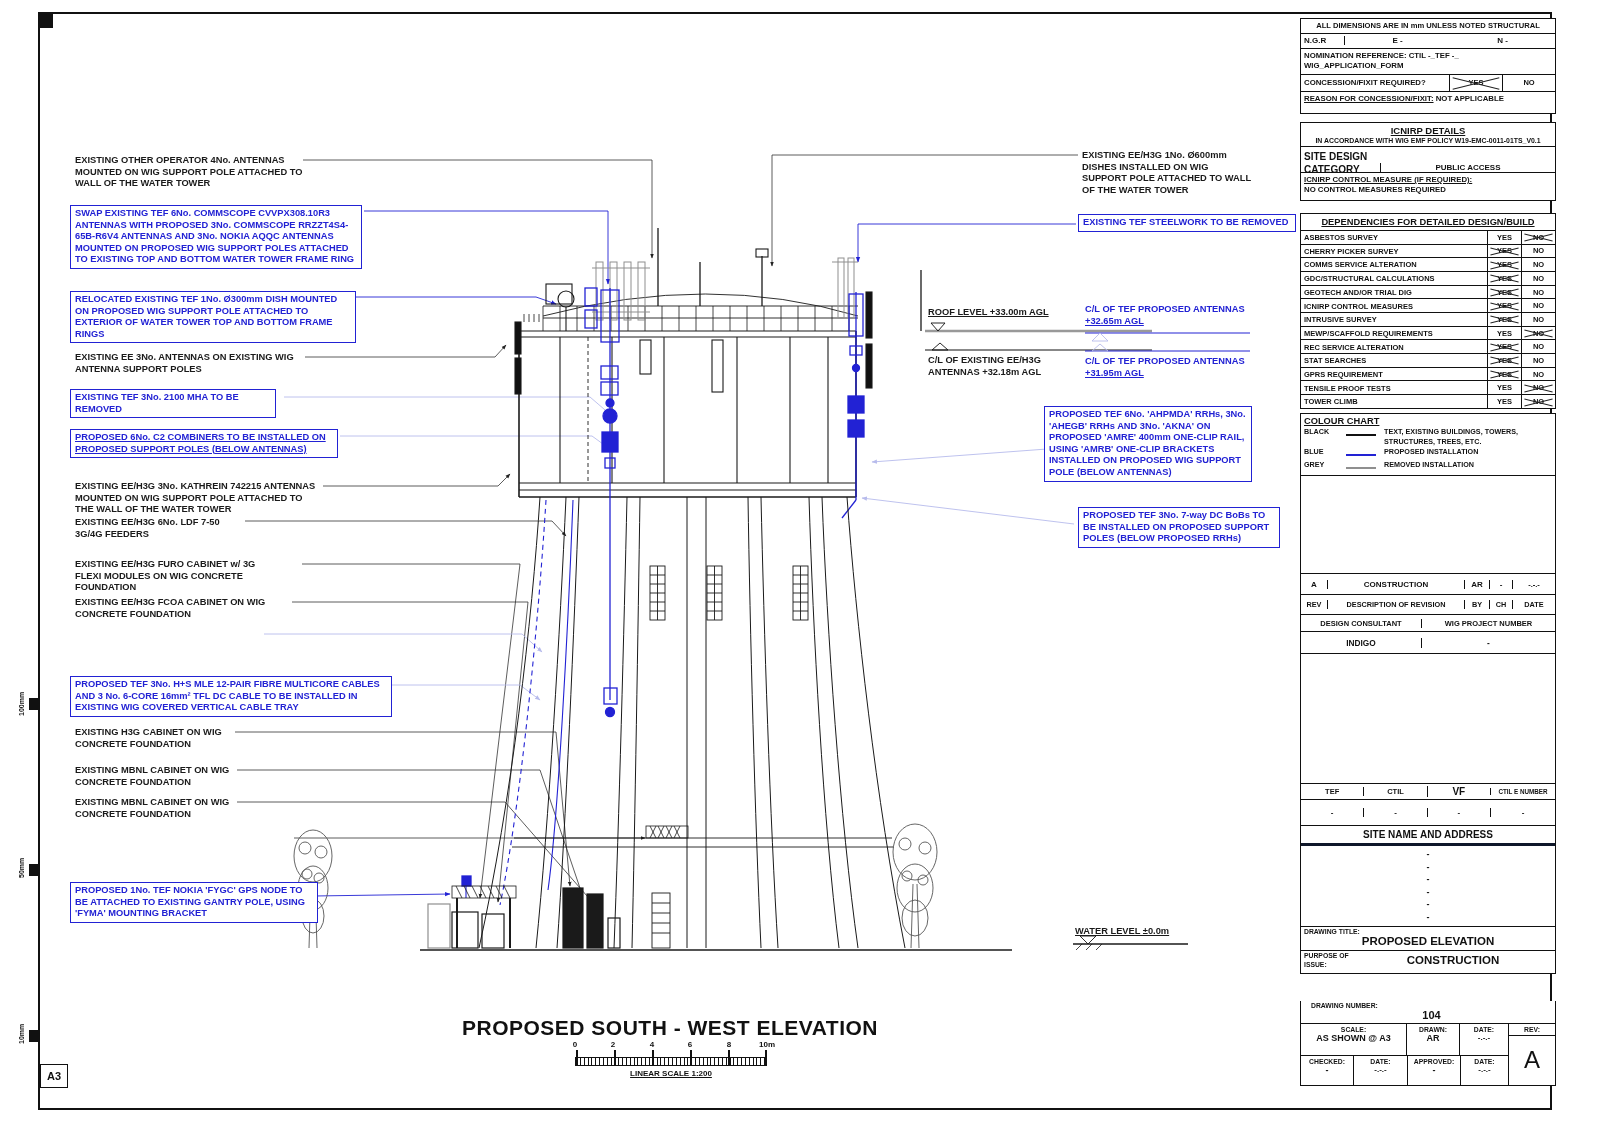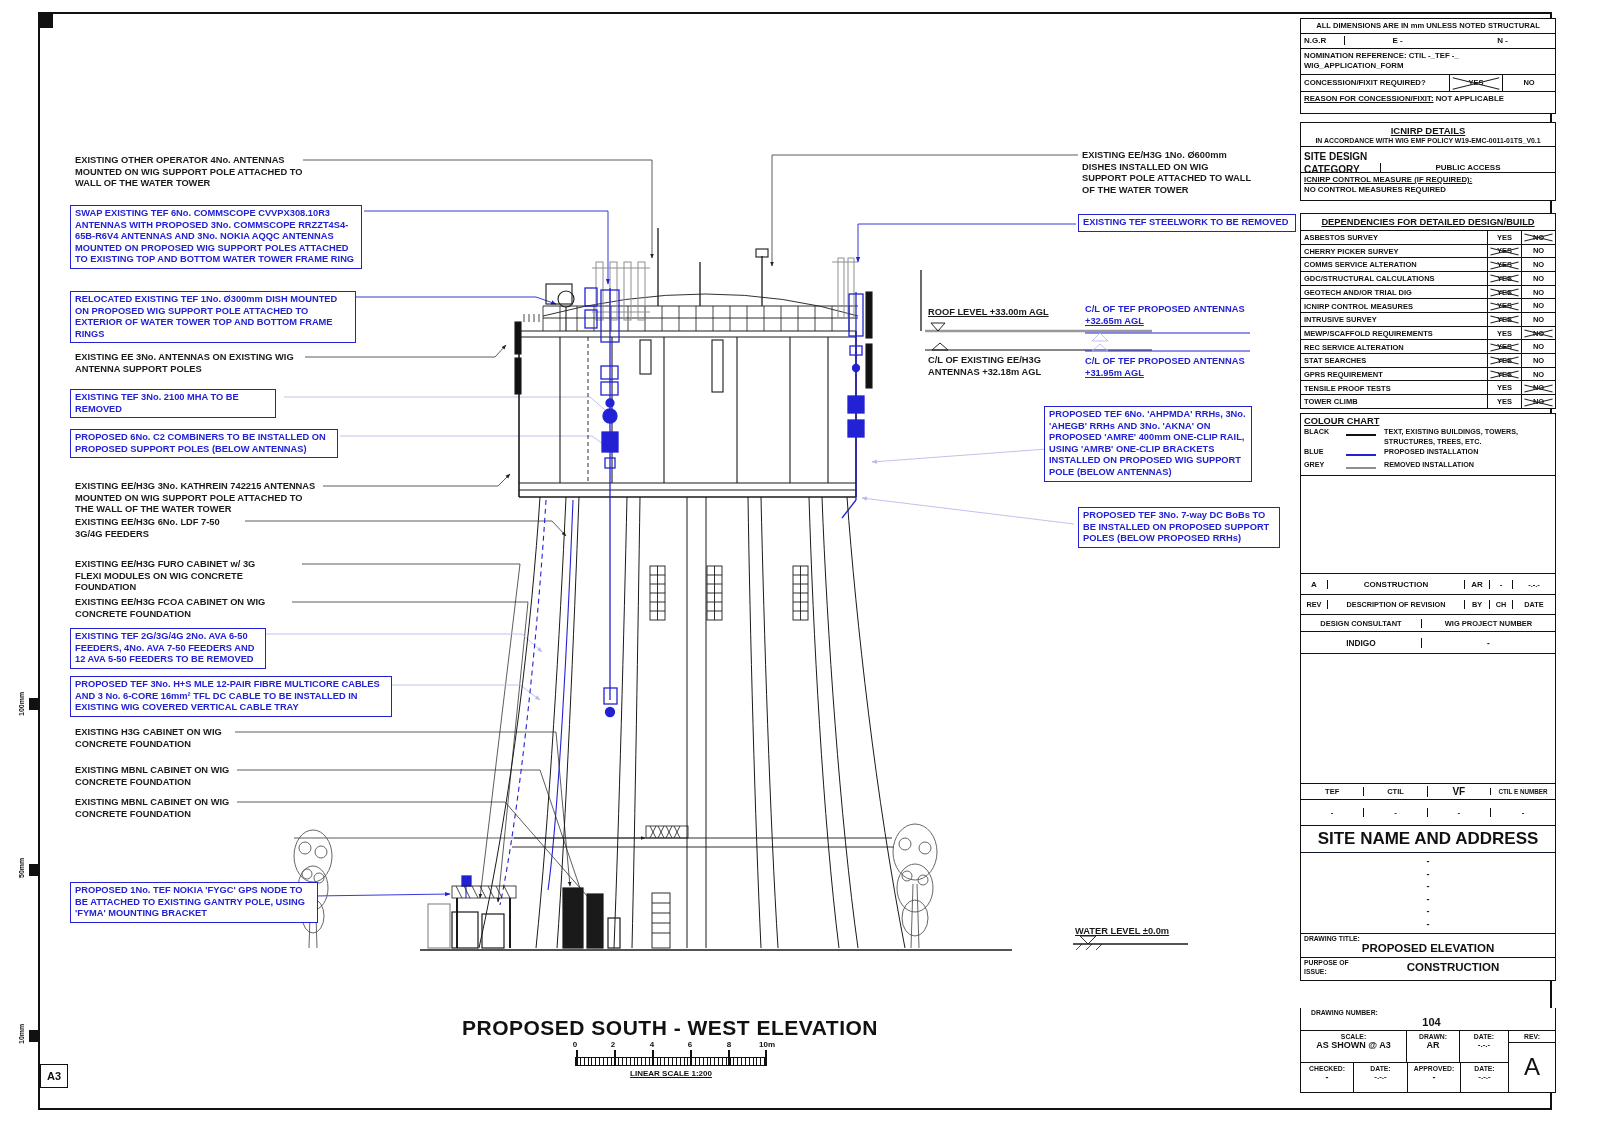--- a/index.html
+++ b/index.html
@@ -331,26 +331,25 @@
       <line x1="1085" y1="351" x2="1250" y2="351" stroke="#2222d4" stroke-width="1.2"></line>
       <polygon points="1092,351 1108,351 1100,344" stroke="#b7bbec" stroke-width="0.9"></polygon>
     </g>
   </svg>
 
   <div class="ann" style="left:75px;top:155px;width:228px;">EXISTING OTHER OPERATOR 4No. ANTENNAS MOUNTED ON WIG SUPPORT POLE ATTACHED TO WALL OF THE WATER TOWER</div>
   <div class="ann boxed" style="left:70px;top:205px;width:282px;">SWAP EXISTING TEF 6No. COMMSCOPE CVVPX308.10R3 ANTENNAS WITH PROPOSED 3No. COMMSCOPE RRZZT4S4-65B-R6V4 ANTENNAS AND 3No. NOKIA AQQC ANTENNAS MOUNTED ON PROPOSED WIG SUPPORT POLES ATTACHED TO EXISTING TOP AND BOTTOM WATER TOWER FRAME RING</div>
   <div class="ann boxed" style="left:70px;top:291px;width:276px;">RELOCATED EXISTING TEF 1No. Ø300mm DISH MOUNTED ON PROPOSED WIG SUPPORT POLE ATTACHED TO EXTERIOR OF WATER TOWER TOP AND BOTTOM FRAME RINGS</div>
   <div class="ann" style="left:75px;top:352px;width:230px;">EXISTING EE 3No. ANTENNAS ON EXISTING WIG ANTENNA SUPPORT POLES</div>
   <div class="ann boxed" style="left:70px;top:389px;width:196px;">EXISTING TEF 3No. 2100 MHA TO BE REMOVED</div>
-  <div class="ann boxed" style="left:70px;top:429px;width:258px;">PROPOSED 6No. C2 COMBINERS TO BE INSTALLED ON PROPOSED SUPPORT POLES (BELOW ANTENNAS)</div>
+  <div class="ann boxed" style="left:70px;top:429px;width:258px;text-decoration:underline;">PROPOSED 6No. C2 COMBINERS TO BE INSTALLED ON PROPOSED SUPPORT POLES (BELOW ANTENNAS)</div>
   <div class="ann" style="left:75px;top:481px;width:248px;">EXISTING EE/H3G 3No. KATHREIN 742215 ANTENNAS MOUNTED ON WIG SUPPORT POLE ATTACHED TO THE WALL OF THE WATER TOWER</div>
   <div class="ann" style="left:75px;top:517px;width:170px;">EXISTING EE/H3G 6No. LDF 7-50 3G/4G FEEDERS</div>
   <div class="ann" style="left:75px;top:559px;width:182px;">EXISTING EE/H3G FURO CABINET w/ 3G FLEXI MODULES ON WIG CONCRETE FOUNDATION</div>
   <div class="ann" style="left:75px;top:597px;width:200px;">EXISTING EE/H3G FCOA CABINET ON WIG CONCRETE FOUNDATION</div>
-  <div class="ann boxed" style="left:70px;top:628px;width:186px;">EXISTING TEF 2G/3G/4G 2No. AVA 6-50 FEEDERS, 4No. AVA 7-50 FEEDERS AND 12 AVA 5-50 FEEDERS TO BE REMOVED</div>
   <div class="ann boxed" style="left:70px;top:676px;width:312px;">PROPOSED TEF 3No. H+S MLE 12-PAIR FIBRE MULTICORE CABLES AND 3 No. 6-CORE 16mm² TFL DC CABLE TO BE INSTALLED IN EXISTING WIG COVERED VERTICAL CABLE TRAY</div>
   <div class="ann" style="left:75px;top:727px;width:160px;">EXISTING H3G CABINET ON WIG CONCRETE FOUNDATION</div>
   <div class="ann" style="left:75px;top:765px;width:162px;">EXISTING MBNL CABINET ON WIG CONCRETE FOUNDATION</div>
   <div class="ann" style="left:75px;top:797px;width:162px;">EXISTING MBNL CABINET ON WIG CONCRETE FOUNDATION</div>
   <div class="ann boxed" style="left:70px;top:882px;width:238px;">PROPOSED 1No. TEF NOKIA 'FYGC' GPS NODE TO BE ATTACHED TO EXISTING GANTRY POLE, USING 'FYMA' MOUNTING BRACKET</div>
 
   <div class="ann" style="left:1082px;top:150px;width:172px;">EXISTING EE/H3G 1No. Ø600mm DISHES INSTALLED ON WIG SUPPORT POLE ATTACHED TO WALL OF THE WATER TOWER</div>
   <div class="ann boxed" style="left:1078px;top:214px;width:208px;">EXISTING TEF STEELWORK TO BE REMOVED</div>
   <div class="ann boxed" style="left:1044px;top:406px;width:198px;">PROPOSED TEF 6No.  'AHPMDA' RRHs, 3No. 'AHEGB' RRHs AND 3No. 'AKNA' ON PROPOSED 'AMRE' 400mm ONE-CLIP RAIL, USING 'AMRB' ONE-CLIP BRACKETS INSTALLED ON PROPOSED WIG SUPPORT POLE (BELOW ANTENNAS)</div>
   <div class="ann boxed" style="left:1078px;top:507px;width:192px;">PROPOSED TEF 3No. 7-way DC BoBs TO BE INSTALLED ON PROPOSED SUPPORT POLES (BELOW PROPOSED RRHs)</div>
@@ -556,21 +555,21 @@
       </div>
       <div class="tbrow bt" style="height:26px;align-items:center;">
         <div class="b c" style="flex:1;">-</div>
         <div class="bl b c" style="flex:1;">-</div>
         <div class="bl b c" style="flex:1;">-</div>
         <div class="bl b c" style="width:64px;">-</div>
       </div>
     </div>
 
     <div class="tb-box" style="border-top:none;">
-      <div class="c b" style="font-size:17px;padding:3px 0;border-bottom:1px solid #0f172a;">SITE NAME AND ADDRESS</div>
+      <div class="c b" style="font-size:10px;padding:3px 0;border-bottom:3px solid #0f172a;">SITE NAME AND ADDRESS</div>
       <div style="padding:2px 0 3px 0;">
         <div class="dash-c">-</div>
         <div class="dash-c">-</div>
         <div class="dash-c">-</div>
         <div class="dash-c">-</div>
         <div class="dash-c">-</div>
         <div class="dash-c">-</div>
       </div>
     </div>
 

